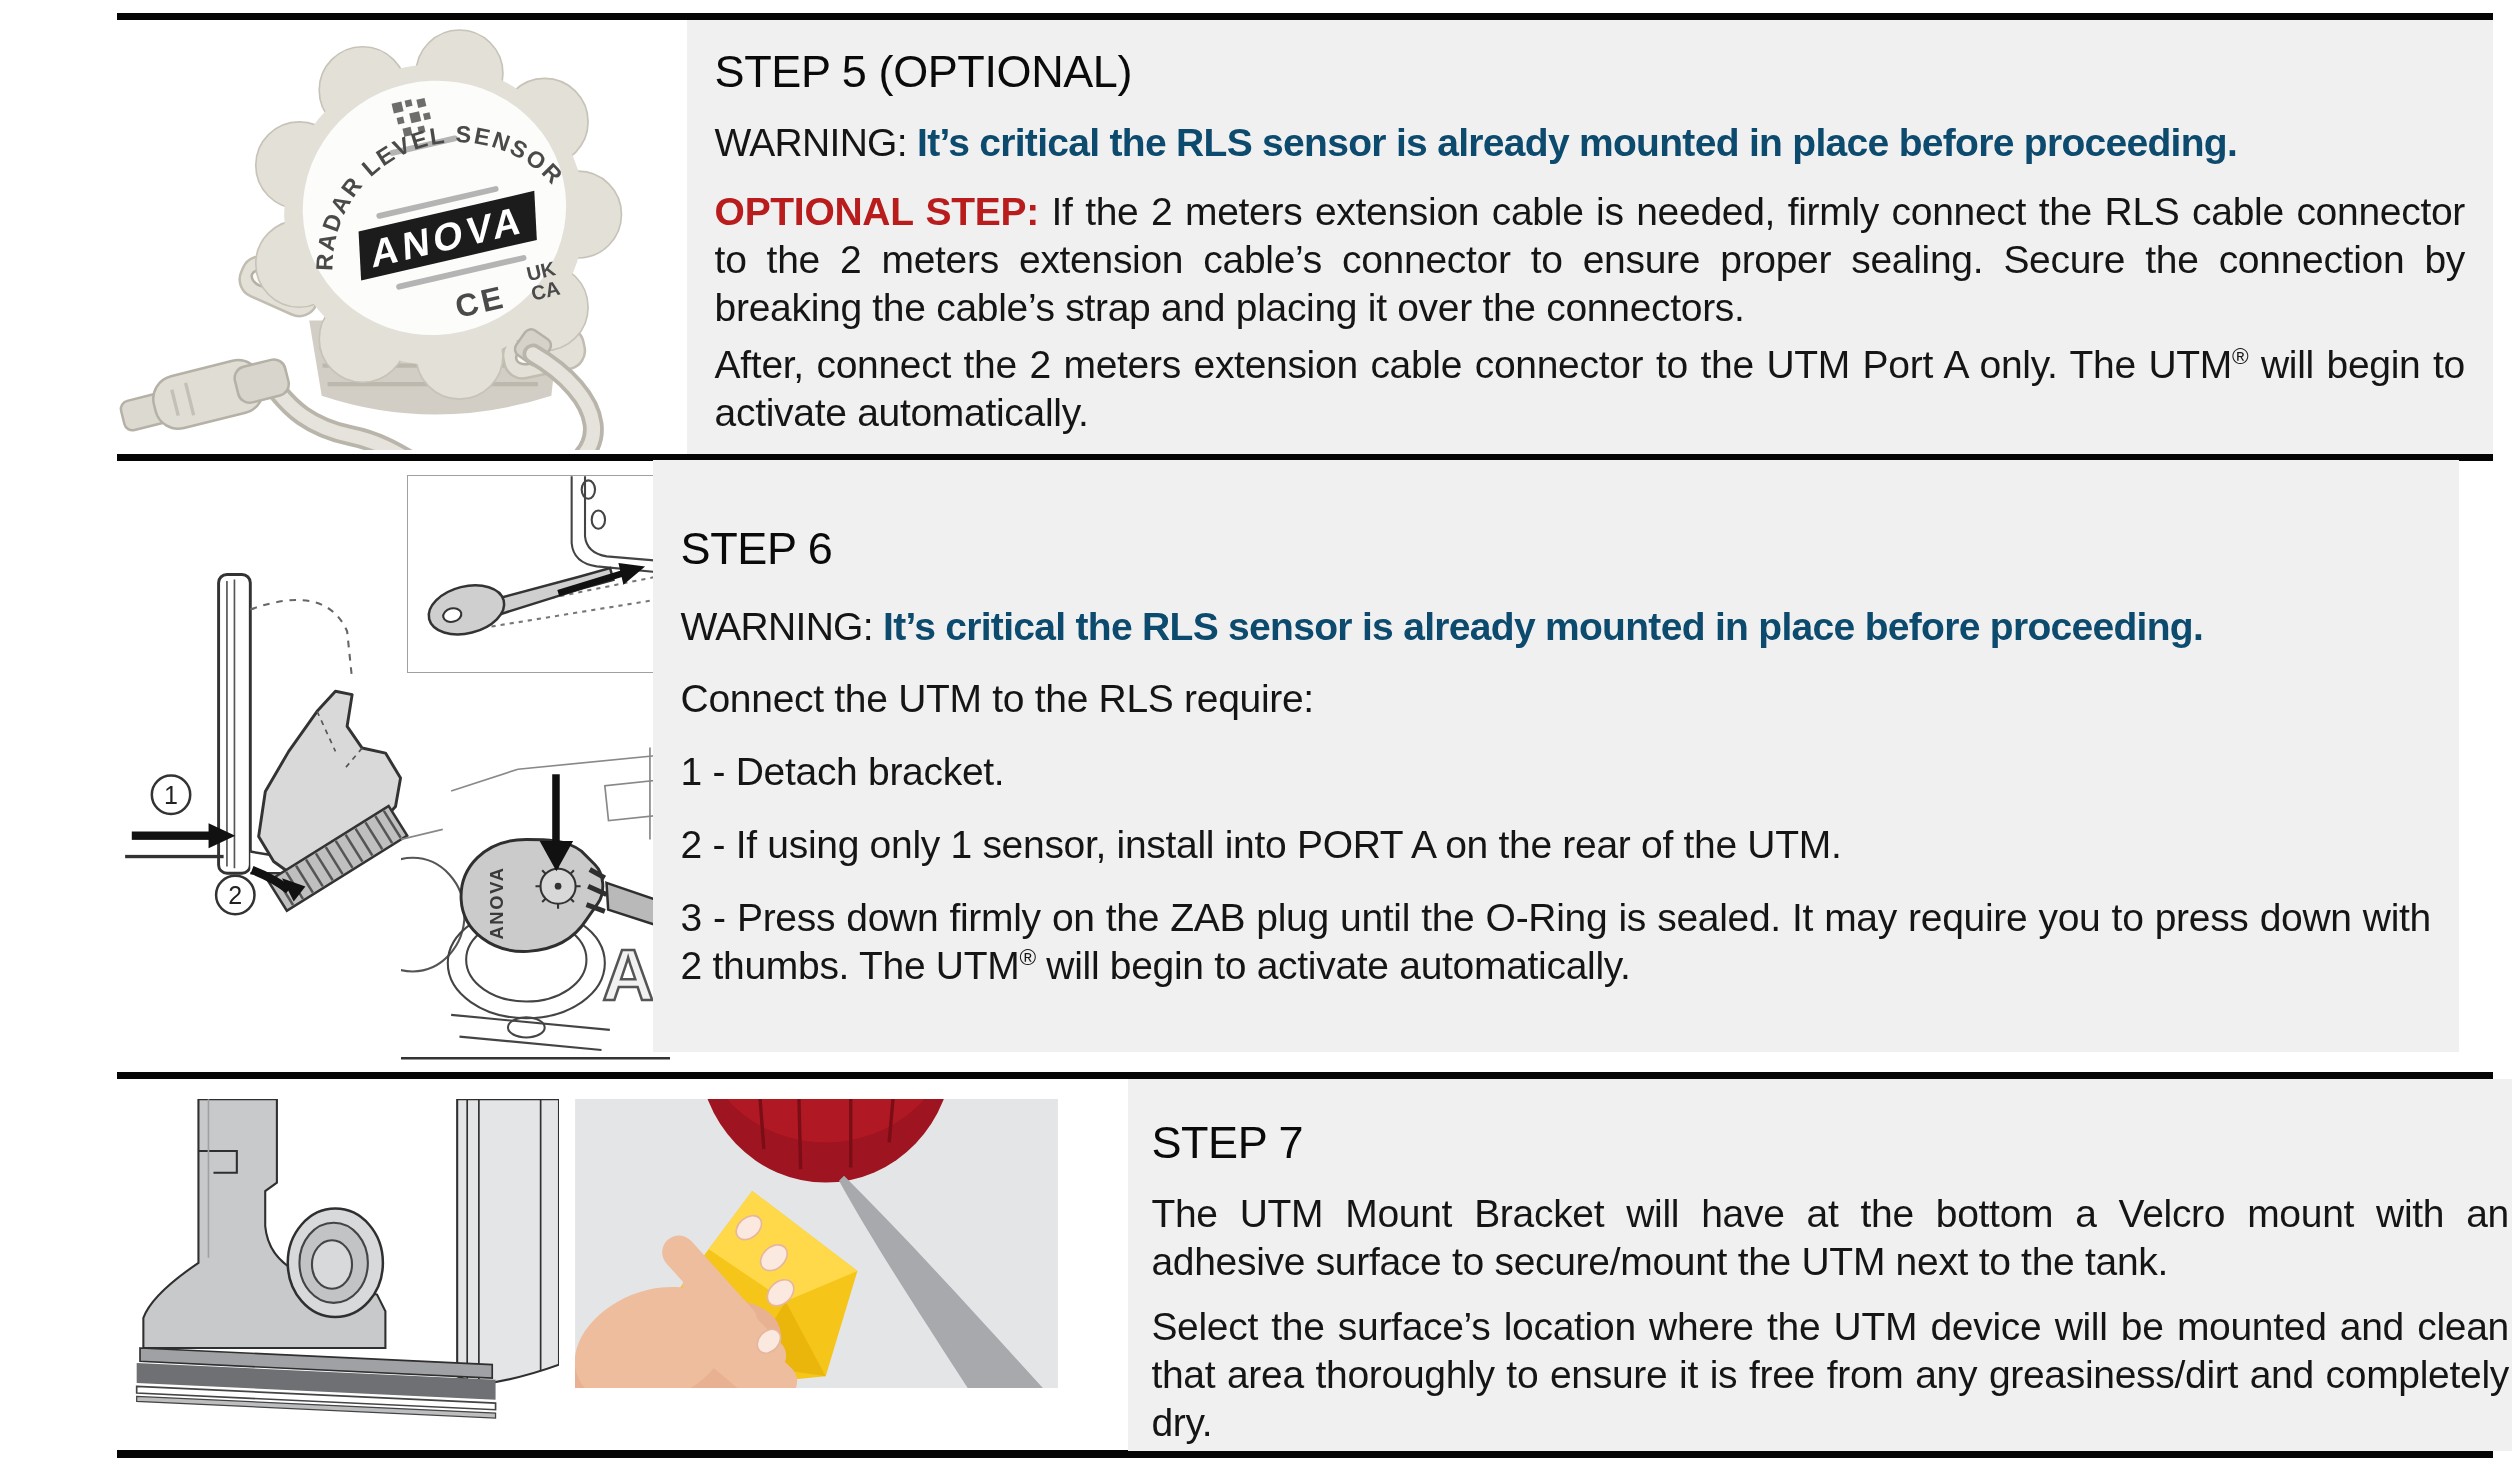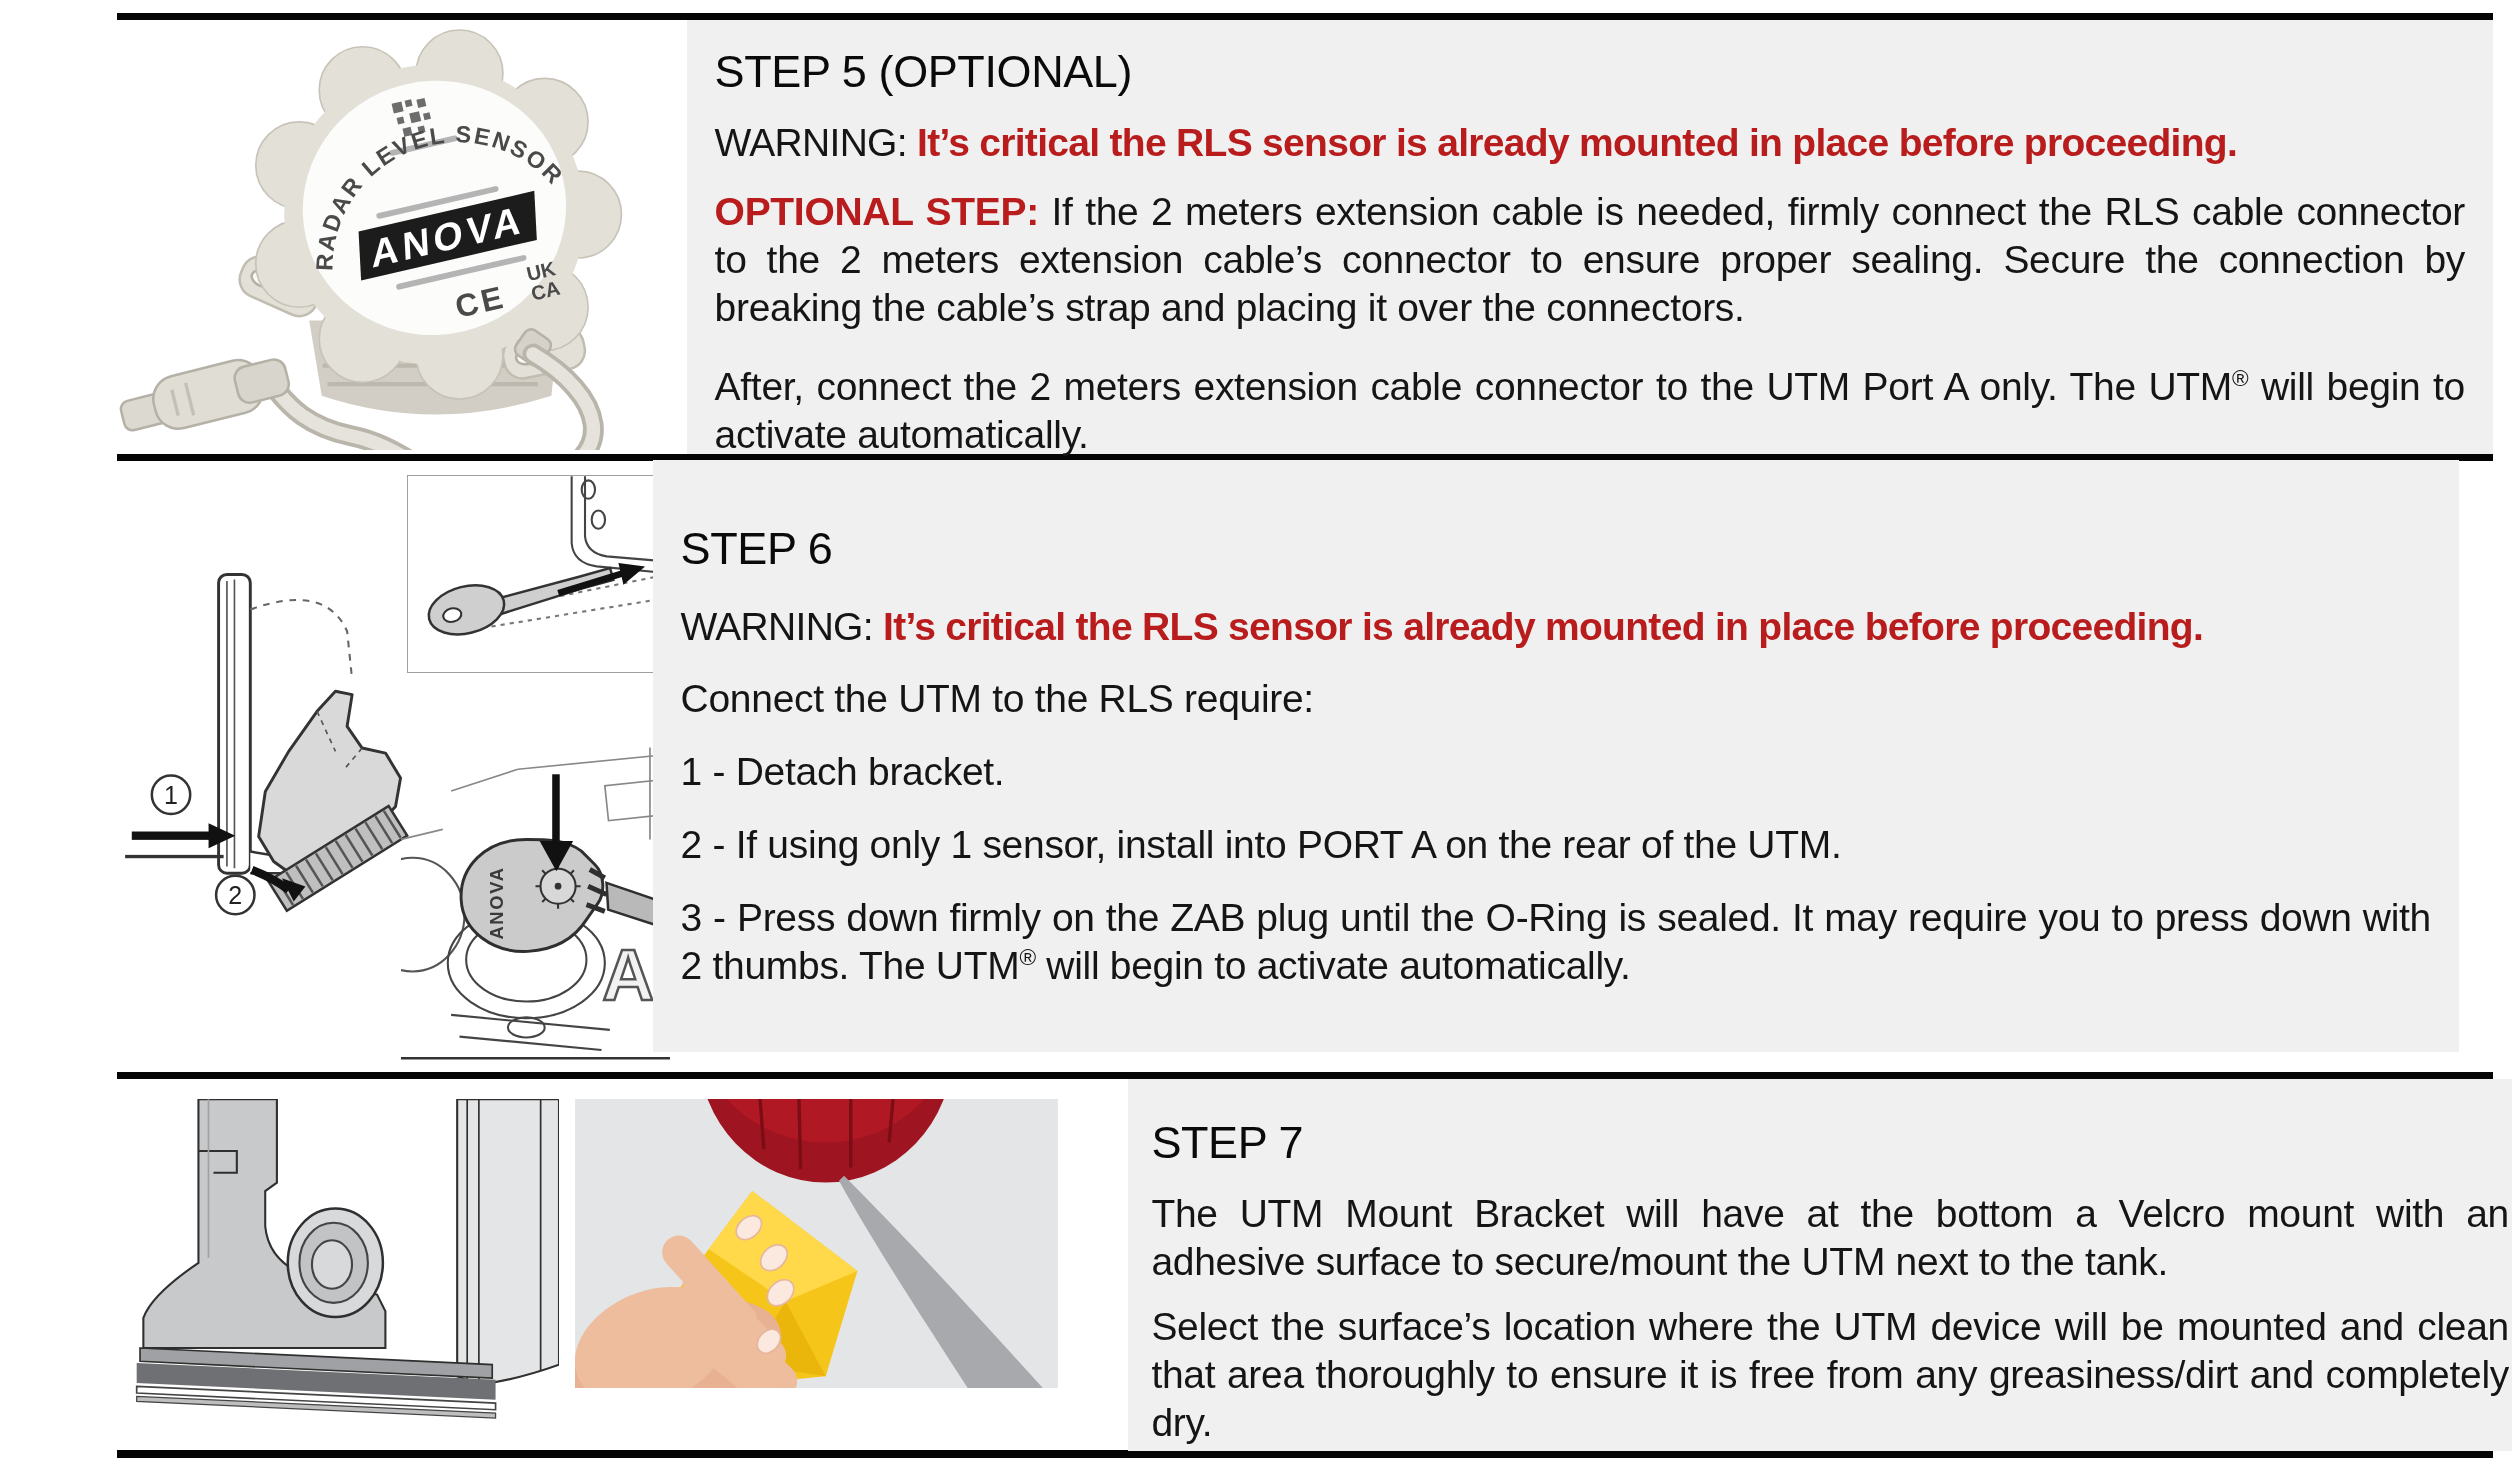--- a/index.html
+++ b/index.html
@@ -12,21 +12,21 @@
   .fig{position:absolute;}
   h2.step-title{
     font-size:45px;line-height:48px;font-weight:400;letter-spacing:-0.4px;
     margin:3.3px 0 0 0;color:#0a0a0a;
   }
   p{margin:0;}
   .warn{
     margin-top:22.6px;font-size:39px;line-height:47px;letter-spacing:-0.7px;
     white-space:nowrap;color:#151515;
   }
-  .warn strong{font-weight:700;color:#b91c1c;}
+  .warn strong{font-weight:700;color:#0c4a6e;}
   .para{
     font-size:39px;line-height:48px;letter-spacing:-0.3px;text-align:justify;
     margin-top:22px;color:#151515;
   }
   .para strong{font-weight:700;color:#b91c1c;}
   .para.nojust{text-align:left;}
   sup.reg{font-size:58%;line-height:0;vertical-align:super;}
   .inset-box{
     position:absolute;background:#ffffff;border:1.7px solid #a0a0a0;box-sizing:border-box;
   }
@@ -137,21 +137,21 @@
           <rect x="196" y="424" width="62" height="44" rx="14" fill="#d8d5cc" stroke="#b5b1a7" stroke-width="3"></rect>
           <path d="M120 430 L120 462 M138 426 L138 466" stroke="#c4c0b6" stroke-width="4"></path>
         </g>
       </svg>
     </div>
 
     <div class="panel panel-s5">
       <h2 class="step-title">STEP 5 (OPTIONAL)</h2>
       <p class="warn"><span>WARNING: </span><strong>It’s critical the RLS sensor is already mounted in place before proceeding.</strong></p>
       <p class="para"><strong>OPTIONAL STEP: </strong><span>If the 2 meters extension cable is needed, firmly connect the RLS cable connector to the 2 meters extension cable’s connector to ensure proper sealing. Secure the connection by breaking the cable’s strap and placing it over the connectors.</span></p>
-      <p class="para" style="margin-top:31px;"><span>After, connect the 2 meters extension cable connector to the UTM Port A only. The UTM</span><sup class="reg">®</sup><span> will begin to activate automatically.</span></p>
+      <p class="para" style="margin-top:9px;"><span>After, connect the 2 meters extension cable connector to the UTM Port A only. The UTM</span><sup class="reg">®</sup><span> will begin to activate automatically.</span></p>
     </div>
   </section>
 
   <section>
 
     <div class="fig" style="left:125px;top:501px;width:284px;height:434px;">
       <svg viewBox="0 0 340 520" width="284" height="434">
 
         <g>
           <rect x="112" y="88" width="38" height="358" rx="10" fill="#ffffff" stroke="#333333" stroke-width="3.5"></rect>

